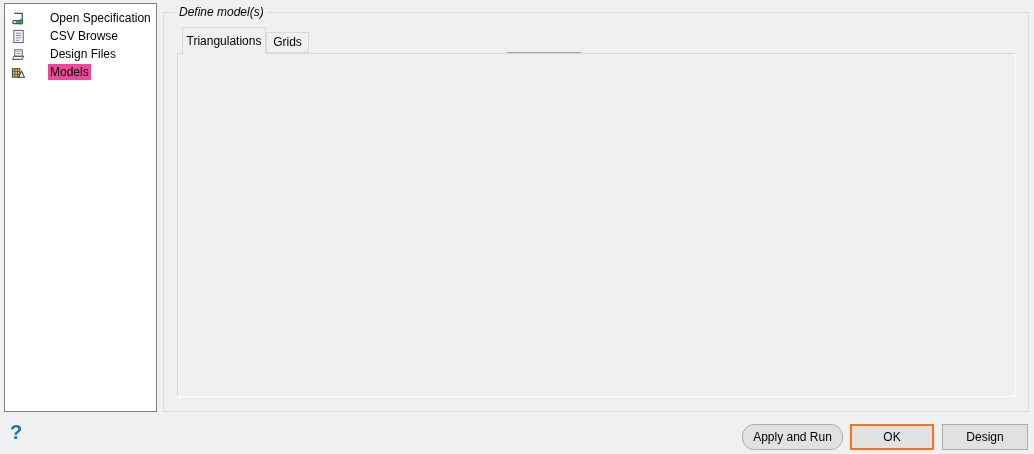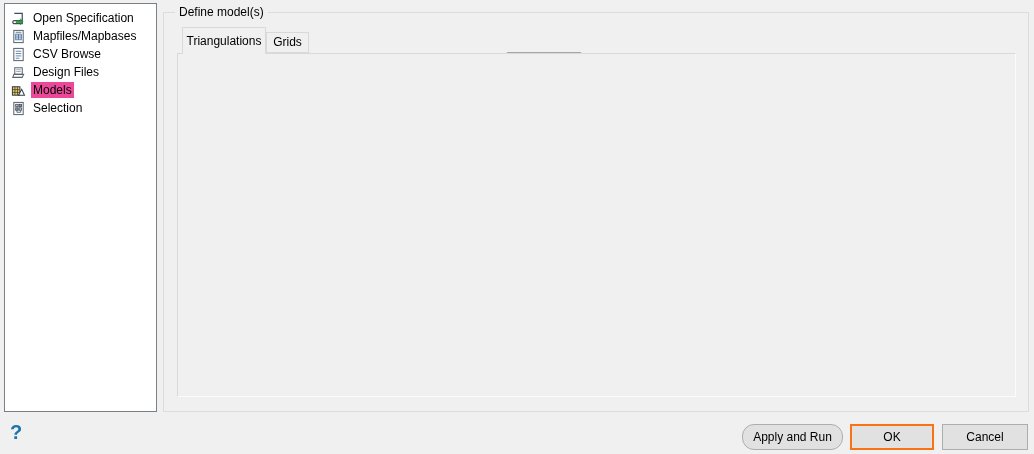--- a/index.html
+++ b/index.html
@@ -3,30 +3,30 @@
 <meta charset="utf-8">
 <style>
   * { margin:0; padding:0; box-sizing:border-box; }
   html,body { width:1034px; height:454px; }
   body { background:#f0f0f0; font-family:"Liberation Sans", sans-serif; font-size:12px; color:#000; }
   #app { position:relative; width:1034px; height:454px; background:#f0f0f0; overflow:hidden; }
 
   
   .sidebar { position:absolute; left:4px; top:3px; width:153px; height:409px;
              background:#fff; border:1px solid #7b7f86; padding-top:5px; }
-  .sb-item { display:flex; align-items:center; height:18px; padding-left:6px; gap:5px; cursor:default; white-space:nowrap; }
+  .sb-item { display:flex; align-items:center; height:18px; padding-left:6px; gap:22px; cursor:default; white-space:nowrap; }
   .sb-icon { width:15px; height:15px; flex:0 0 15px; display:flex; }
   .sb-icon svg { width:15px; height:15px; }
   .sb-label { padding:1px 2px; }
   .sb-label.selected { background:#ec4899; }
 
   
   .groupbox { position:absolute; left:163px; top:12px; width:866px; height:400px;
               border:1px solid #dcdcdc; }
-  .groupbox-title { position:absolute; left:175px; top:5px; background:#f0f0f0; padding:0 4px; z-index:3; }
+  .groupbox-title { position:absolute; left:175px; top:5px; background:#f0f0f0; padding:0 4px; z-index:3;font-style:italic; }
 
   
   .tabpage { position:absolute; left:177px; top:53px; width:839px; height:344px;
              background:#f0f0f0; border:1px solid #d9d9d9; border-right-color:#fbfbfb; border-bottom-color:#fbfbfb; z-index:1; }
   .tab { position:absolute; text-align:center; background:#f0f0f0; border:1px solid #d9d9d9; z-index:2; cursor:default; }
   .tab.active { left:182px; top:27px; width:84px; height:27px; border-bottom:none; line-height:26px; }
   .tab.inactive { left:266px; top:32px; width:43px; height:21px; line-height:19px; }
 
   
   .lbl { position:absolute; white-space:nowrap; }
@@ -98,31 +98,20 @@
       <span class="sb-icon">
         <svg viewBox="0 0 16 16">
             <path d="M3.5 2.5 h8.5 v11 h-8.5 a1.6 1.6 0 0 1 0 -3.2 h8.5" fill="none" stroke="#3e4e60" stroke-width="1.3"></path>
             <path d="M5.5 12.6 l4.4 0 0 2 2.9 -3.2 -2.9 -3.2 0 2 -4.4 0 z" fill="#2fa13c" stroke="#1c6e2a" stroke-width="0.5"></path>
           </svg>
       </span>
       <span class="sb-label">Open Specification</span>
     </div>
 
 
-    <div class="sb-item">
-      <span class="sb-icon">
-        <svg viewBox="0 0 16 16">
-            <rect x="3" y="1.5" width="10" height="13" fill="#fff" stroke="#5a6570" stroke-width="1.1"></rect>
-            <path d="M5 3.5 h6" stroke="#5a6570" stroke-width="0.9"></path>
-            <rect x="5" y="5.5" width="6" height="6" fill="none" stroke="#4a6fa0" stroke-width="0.9"></rect>
-            <path d="M5 7.5 h6 M5 9.5 h6 M8 5.5 v6" stroke="#4a6fa0" stroke-width="0.9"></path>
-          </svg>
-      </span>
-      <span class="sb-label">Mapfiles/Mapbases</span>
-    </div>
 
     <div class="sb-item">
       <span class="sb-icon">
         <svg viewBox="0 0 16 16">
             <rect x="3" y="1.5" width="10" height="13" fill="#fff" stroke="#5a6570" stroke-width="1.1"></rect>
             <path d="M5 4.5 h6 M5 7 h6 M5 9.5 h6 M5 12 h4" stroke="#4a6fa0" stroke-width="0.9"></path>
           </svg>
       </span>
       <span class="sb-label">CSV Browse</span>
     </div>
@@ -142,33 +131,20 @@
       <span class="sb-icon">
         <svg viewBox="0 0 16 16">
             <rect x="1.5" y="4" width="8" height="9" fill="#f5c842" stroke="#35404e" stroke-width="1.1"></rect>
             <path d="M1.5 7 h8 M1.5 10 h8 M4.2 4 v9 M6.9 4 v9" stroke="#35404e" stroke-width="0.8"></path>
             <path d="M8 13 l3.4 -6.2 3 6.2 z" fill="#fff" stroke="#35404e" stroke-width="1.1"></path>
           </svg>
       </span>
       <span class="sb-label selected">Models</span>
     </div>
 
-    <div class="sb-item">
-      <span class="sb-icon">
-        <svg viewBox="0 0 16 16">
-            <rect x="3" y="1.5" width="10" height="13" fill="#fff" stroke="#5a6570" stroke-width="1.1"></rect>
-            <rect x="5" y="3.5" width="2.6" height="2.6" fill="#c8cdd4" stroke="#35404e" stroke-width="0.8"></rect>
-            <rect x="8.6" y="3.5" width="2.6" height="2.6" fill="#8f98a3" stroke="#35404e" stroke-width="0.8"></rect>
-            <rect x="5" y="7.3" width="2.6" height="2.6" fill="#8f98a3" stroke="#35404e" stroke-width="0.8"></rect>
-            <rect x="8.6" y="7.3" width="2.6" height="2.6" fill="#c8cdd4" stroke="#35404e" stroke-width="0.8"></rect>
-            <path d="M6.3 10.2 v1.8 h4 v-1.4" fill="none" stroke="#35404e" stroke-width="0.8"></path>
-          </svg>
-      </span>
-      <span class="sb-label">Selection</span>
-    </div>
 
   </div>
 
   <div class="groupbox"></div>
   <div class="groupbox-title">Define model(s)</div>
 
   <div class="tab active">Triangulations</div>
   <div class="tab inactive">Grids</div>
   <div class="tabpage"></div>
 
@@ -273,15 +249,15 @@
     <span class="chev">
       <svg width="10" height="6" viewBox="0 0 10 6">
           <polyline points="1,1 5,5 9,1" fill="none" stroke="#555" stroke-width="1.2"></polyline>
         </svg>
     </span>
   </div>
 
   <div class="help-icon">?</div>
   <button class="btn apply-btn">Apply and Run</button>
   <button class="btn ok-btn">OK</button>
-  <button class="btn cancel-btn">Cancel</button>
+  <button class="btn cancel-btn">Design</button>
 
 </div>
 
 </body></html>

